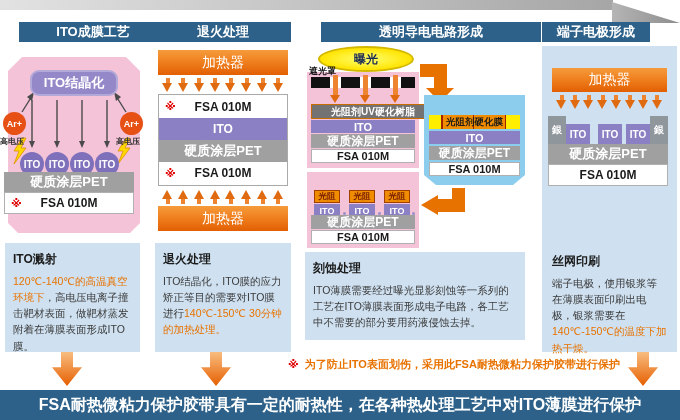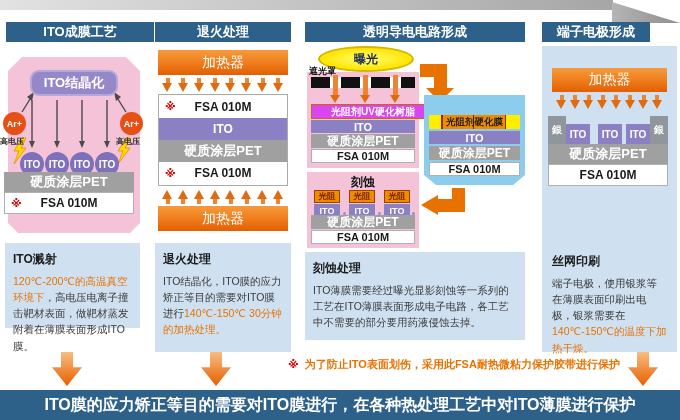--- a/index.html
+++ b/index.html
@@ -34,27 +34,27 @@
   .mask-arrow{position:absolute;width:0;height:0;}
 </style>
 </head>
 <body>
 
 <div id="app">
 
   <div class="abs" style="left:0;top:13;width:613px;height:10px;background:linear-gradient(90deg,#e2e2e2,#a6a6a6);"></div>
   <div class="abs" style="left:612px;top:2px;width:68px;height:21px;background:linear-gradient(90deg,#b5b5b5,#8d8d8d);clip-path:polygon(0 0,100% 100%,0 100%);"></div>
 
-  <div class="abs ctr col-header" style="left:6px;width:148px;">
+  <div class="abs ctr col-header" style="left:19px;width:148px;">
       <span>ITO成膜工艺</span>
     </div>
   <div class="abs ctr col-header" style="left:155px;width:136px;">
       <span>退火处理</span>
     </div>
-  <div class="abs ctr col-header" style="left:305px;width:220px;">
+  <div class="abs ctr col-header" style="left:321px;width:220px;">
       <span>透明导电电路形成</span>
     </div>
   <div class="abs ctr col-header" style="left:542px;width:108px;">
       <span>端子电极形成</span>
     </div>
 
   <div class="abs" style="left:8px;top:57px;width:132px;height:176px;background:#f4c3d7;
        clip-path:polygon(14px 0,calc(100% - 14px) 0,100% 14px,100% calc(100% - 10px),calc(100% - 10px) 100%,10px 100%,0 calc(100% - 10px),0 14px);"></div>
 
   <svg class="abs" style="left:0;top:40px;" width="148" height="170" viewBox="0 0 148 170">
@@ -102,23 +102,23 @@
     </div>
 
   <div class="abs ctr gray-bar" style="left:4px;top:172px;width:130px;height:20px;font-size:13px;">
     <span>硬质涂层PET</span>
     </div>
   <div class="abs ctr white-bar" style="left:4px;top:192px;width:130px;height:22px;font-size:12px;">
     <span class="refmark" style="position:absolute;left:6px;font-size:11px;">※</span>
     <span>FSA 010M</span>
     </div>
 
-  <div class="abs panel desc" style="left:5px;top:243px;width:135px;height:85px;">
+  <div class="abs panel desc" style="left:5px;top:243px;width:135px;height:109px;">
     <h4>ITO溅射</h4>
-    <p><span class="hl">120℃-200℃的高温真空环境下</span><span>，高电压电离子撞击靶材表面，做靶材蒸发附着在薄膜表面形成ITO膜。</span></p>
+    <p><span class="hl">120℃-140℃的高温真空环境下</span><span>，高电压电离子撞击靶材表面，做靶材蒸发附着在薄膜表面形成ITO膜。</span></p>
   </div>
 
   <div class="abs ctr heater" style="left:158px;top:50px;width:130px;height:25px;">
       <span>加热器</span>
     </div>
   <div class="abs arrow-row" style="left:162px;top:78px;width:122px;height:14px;">
     <i class="ma down"></i>
       <i class="ma down"></i>
       <i class="ma down"></i>
       <i class="ma down"></i>
@@ -172,21 +172,21 @@
     <span class="abs" style="left:49px;top:0;width:11px;height:11px;background:#fff;"></span>
     <span class="abs" style="left:79px;top:0;width:11px;height:11px;background:#fff;"></span>
   </div>
   <div class="abs" style="left:333px;top:75px;width:5px;height:21px;background:#ef8430;"></div>
   <div class="abs mask-arrow" style="left:330px;top:95px;border-left:5.5px solid transparent;border-right:5.5px solid transparent;border-top:8px solid #e06a10;"></div>
   <div class="abs" style="left:363px;top:75px;width:5px;height:21px;background:#ef8430;"></div>
   <div class="abs mask-arrow" style="left:360px;top:95px;border-left:5.5px solid transparent;border-right:5.5px solid transparent;border-top:8px solid #e06a10;"></div>
   <div class="abs" style="left:393px;top:75px;width:5px;height:21px;background:#ef8430;"></div>
   <div class="abs mask-arrow" style="left:390px;top:95px;border-left:5.5px solid transparent;border-right:5.5px solid transparent;border-top:8px solid #e06a10;"></div>
 
-  <div class="abs ctr" style="left:311px;top:104px;width:124px;height:15px;background:#d946ef;border:1px solid #c86c00;color:#fff;font-weight:bold;font-size:10px;">
+  <div class="abs ctr" style="left:311px;top:104px;width:124px;height:15px;background:#737373;border:1px solid #c86c00;color:#fff;font-weight:bold;font-size:10px;">
     <span>光阻剂UV硬化树脂</span>
     </div>
   <div class="abs ctr purple-bar" style="left:311px;top:120px;width:104px;height:13px;font-size:11px;">
       <span>ITO</span>
     </div>
   <div class="abs ctr gray-bar" style="left:311px;top:134px;width:104px;height:14px;font-size:12px;">
       <span>硬质涂层PET</span>
     </div>
   <div class="abs ctr white-bar" style="left:311px;top:149px;width:104px;height:14px;font-size:11px;">
       <span>FSA 010M</span>
@@ -210,23 +210,20 @@
     </div>
   <div class="abs ctr white-bar" style="left:429px;top:162px;width:91px;height:14px;font-size:11px;">
       <span>FSA 010M</span>
     </div>
 
   <div class="abs obar" style="left:452px;top:188px;width:13px;height:24px;"></div>
   <div class="abs obar" style="left:438px;top:199px;width:27px;height:13px;"></div>
   <div class="abs mask-arrow" style="left:421px;top:195px;border-top:10.5px solid transparent;border-bottom:10.5px solid transparent;border-right:17px solid #e87200;"></div>
 
   <div class="abs" style="left:307px;top:172px;width:112px;height:76px;background:#f4c3d7;"></div>
-  <div class="abs ctr" style="left:307px;top:175px;width:112px;height:14px;font-size:12px;font-weight:bold;color:#111;">
-      <span>刻蚀</span>
-    </div>
   <div class="abs ctr" style="left:314px;top:190px;width:26px;height:13px;background:#f08c00;border:1px solid #a04000;color:#7a2000;font-weight:bold;font-size:8.5px;">
       <span>光阻</span>
     </div>
   <div class="abs ctr" style="left:349px;top:190px;width:26px;height:13px;background:#f08c00;border:1px solid #a04000;color:#7a2000;font-weight:bold;font-size:8.5px;">
       <span>光阻</span>
     </div>
   <div class="abs ctr" style="left:384px;top:190px;width:26px;height:13px;background:#f08c00;border:1px solid #a04000;color:#7a2000;font-weight:bold;font-size:8.5px;">
       <span>光阻</span>
     </div>
   <div class="abs ctr purple-bar" style="left:314px;top:204px;width:26px;height:13px;font-size:9px;">
@@ -296,16 +293,16 @@
 
   <div class="abs bigarrow" style="left:52px;top:352px;"></div>
   <div class="abs bigarrow" style="left:201px;top:352px;"></div>
   <div class="abs" style="left:288px;top:357px;width:340px;font-size:11px;font-weight:bold;">
     <span class="refmark">※</span>
     <span class="hl" style="margin-left:3px;">为了防止ITO表面划伤，采用此FSA耐热微粘力保护胶带进行保护</span>
   </div>
   <div class="abs bigarrow" style="left:628px;top:352px;"></div>
 
   <div class="abs ctr" style="left:0;top:390px;width:680px;height:30px;background:#2d6189;color:#fff;font-weight:bold;font-size:16px;">
-    <span>ITO膜的应力矫正等目的需要对ITO膜进行，在各种热处理工艺中对ITO薄膜进行保护</span>
+    <span>FSA耐热微粘力保护胶带具有一定的耐热性，在各种热处理工艺中对ITO薄膜进行保护</span>
     </div>
 
 </div>
 
 </body></html>

